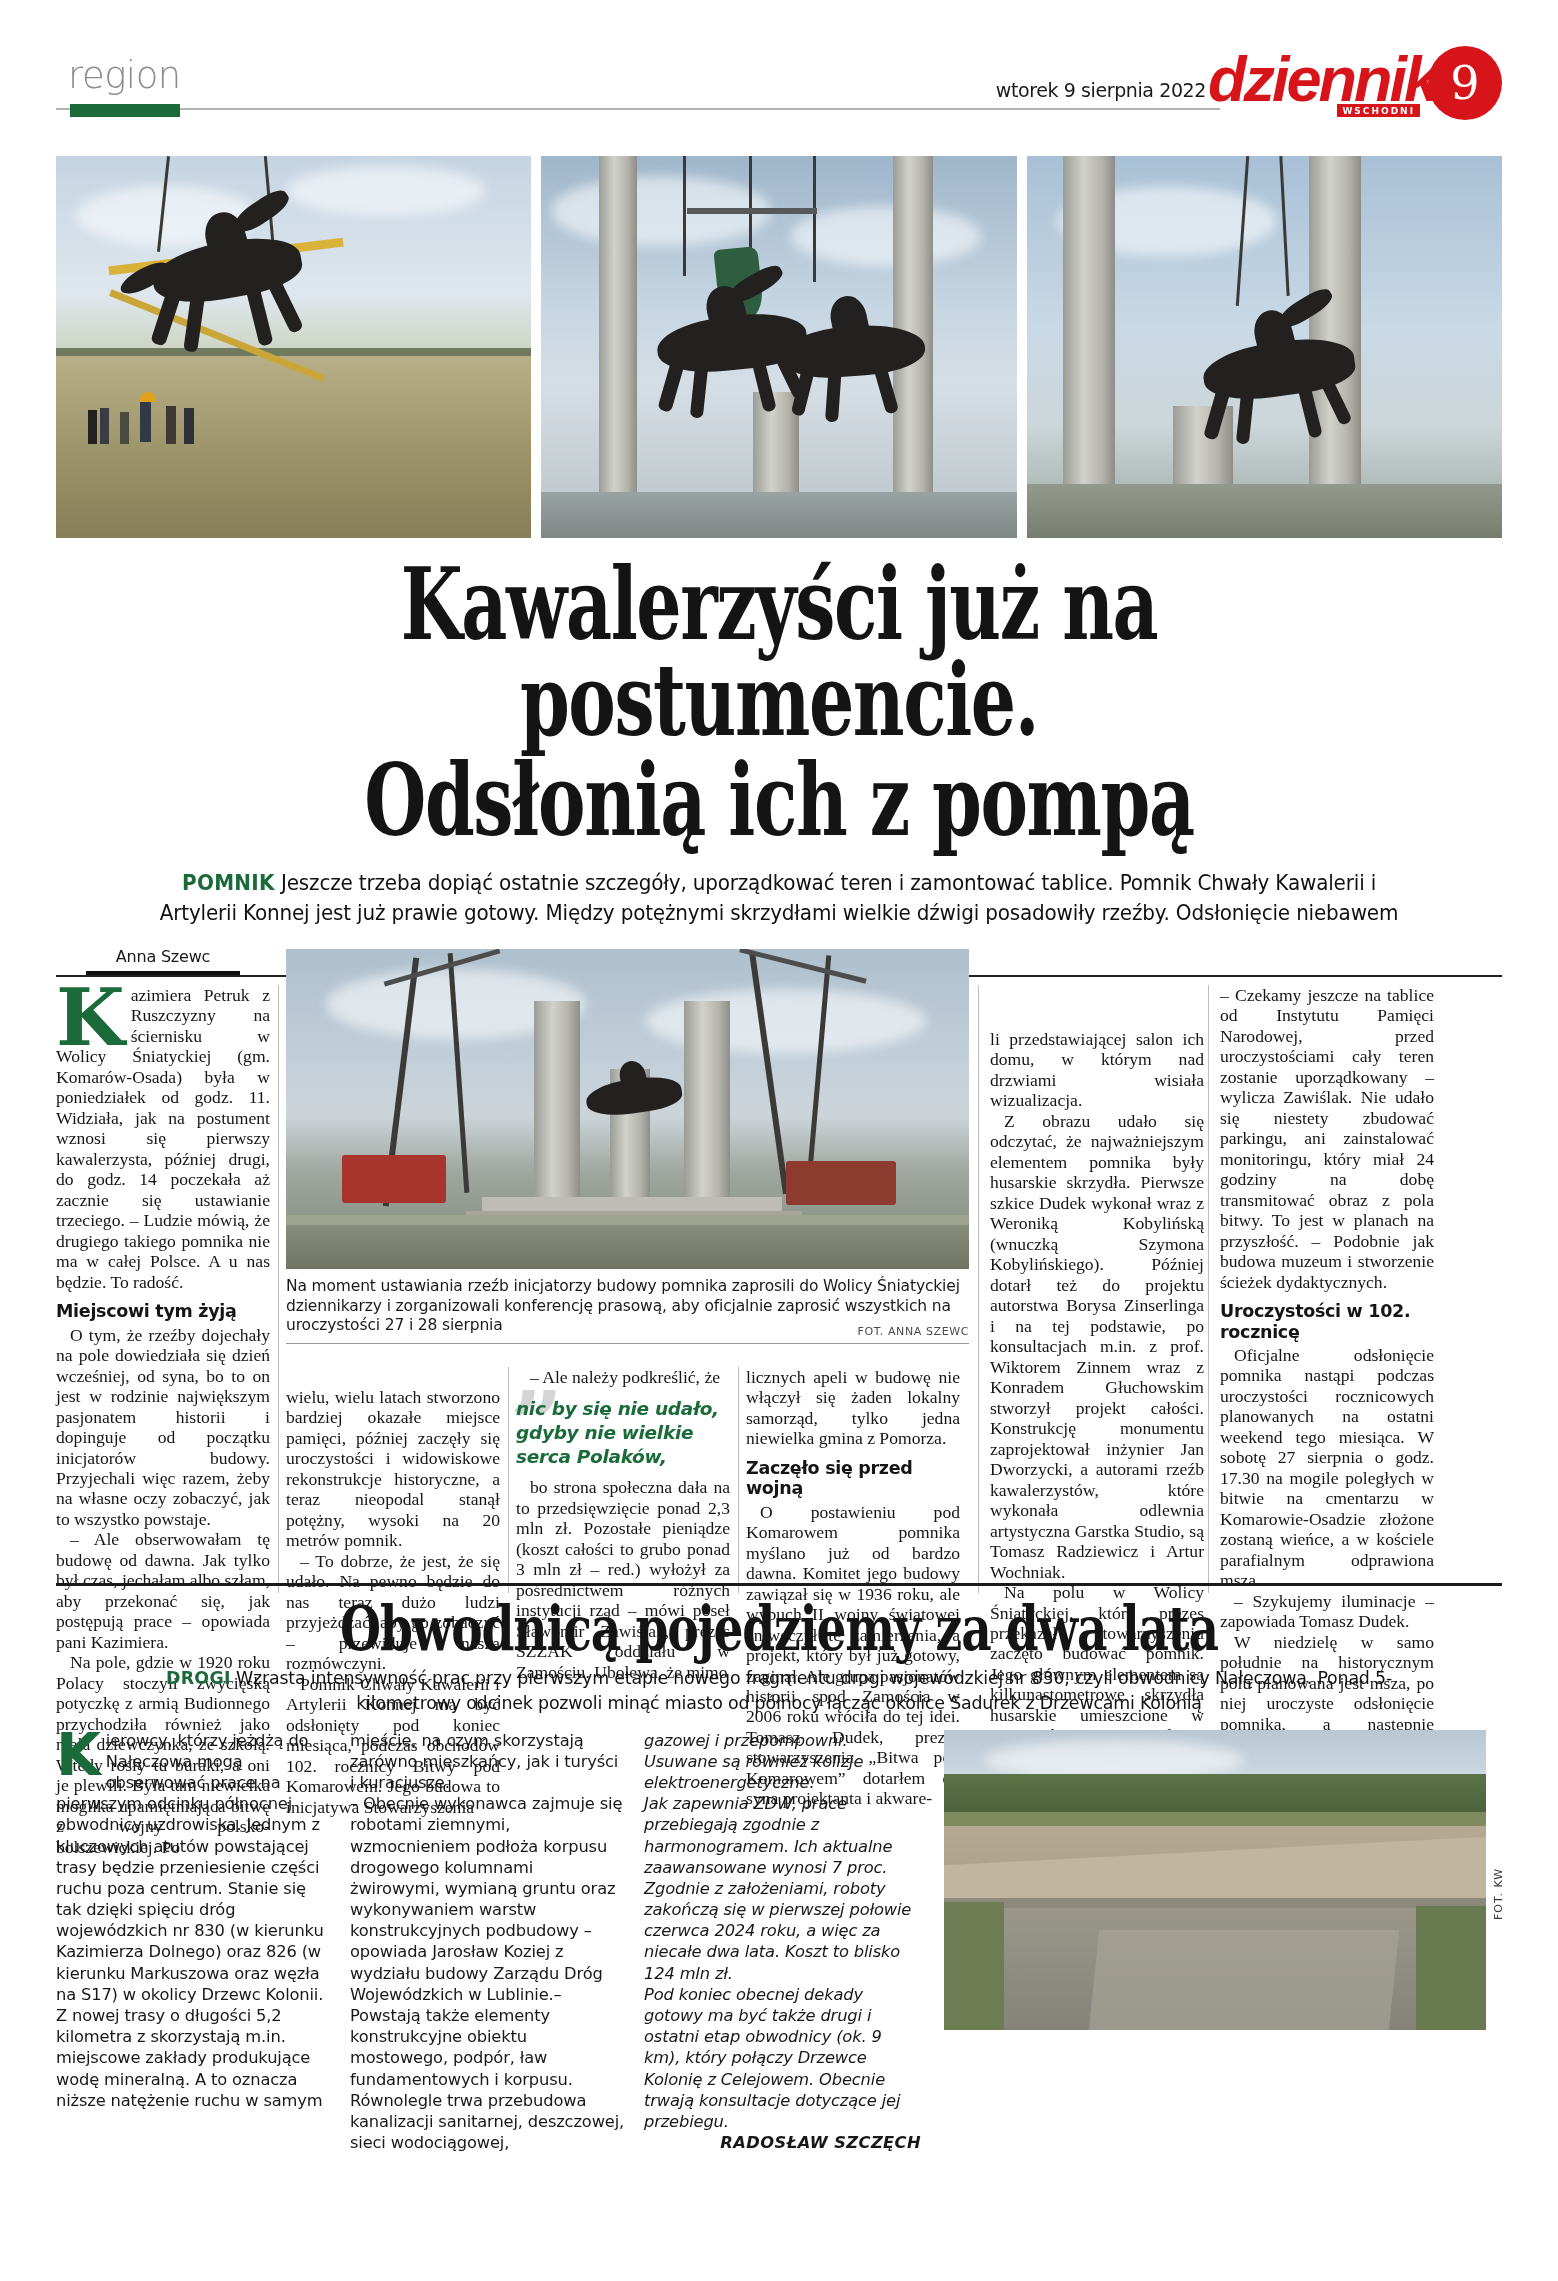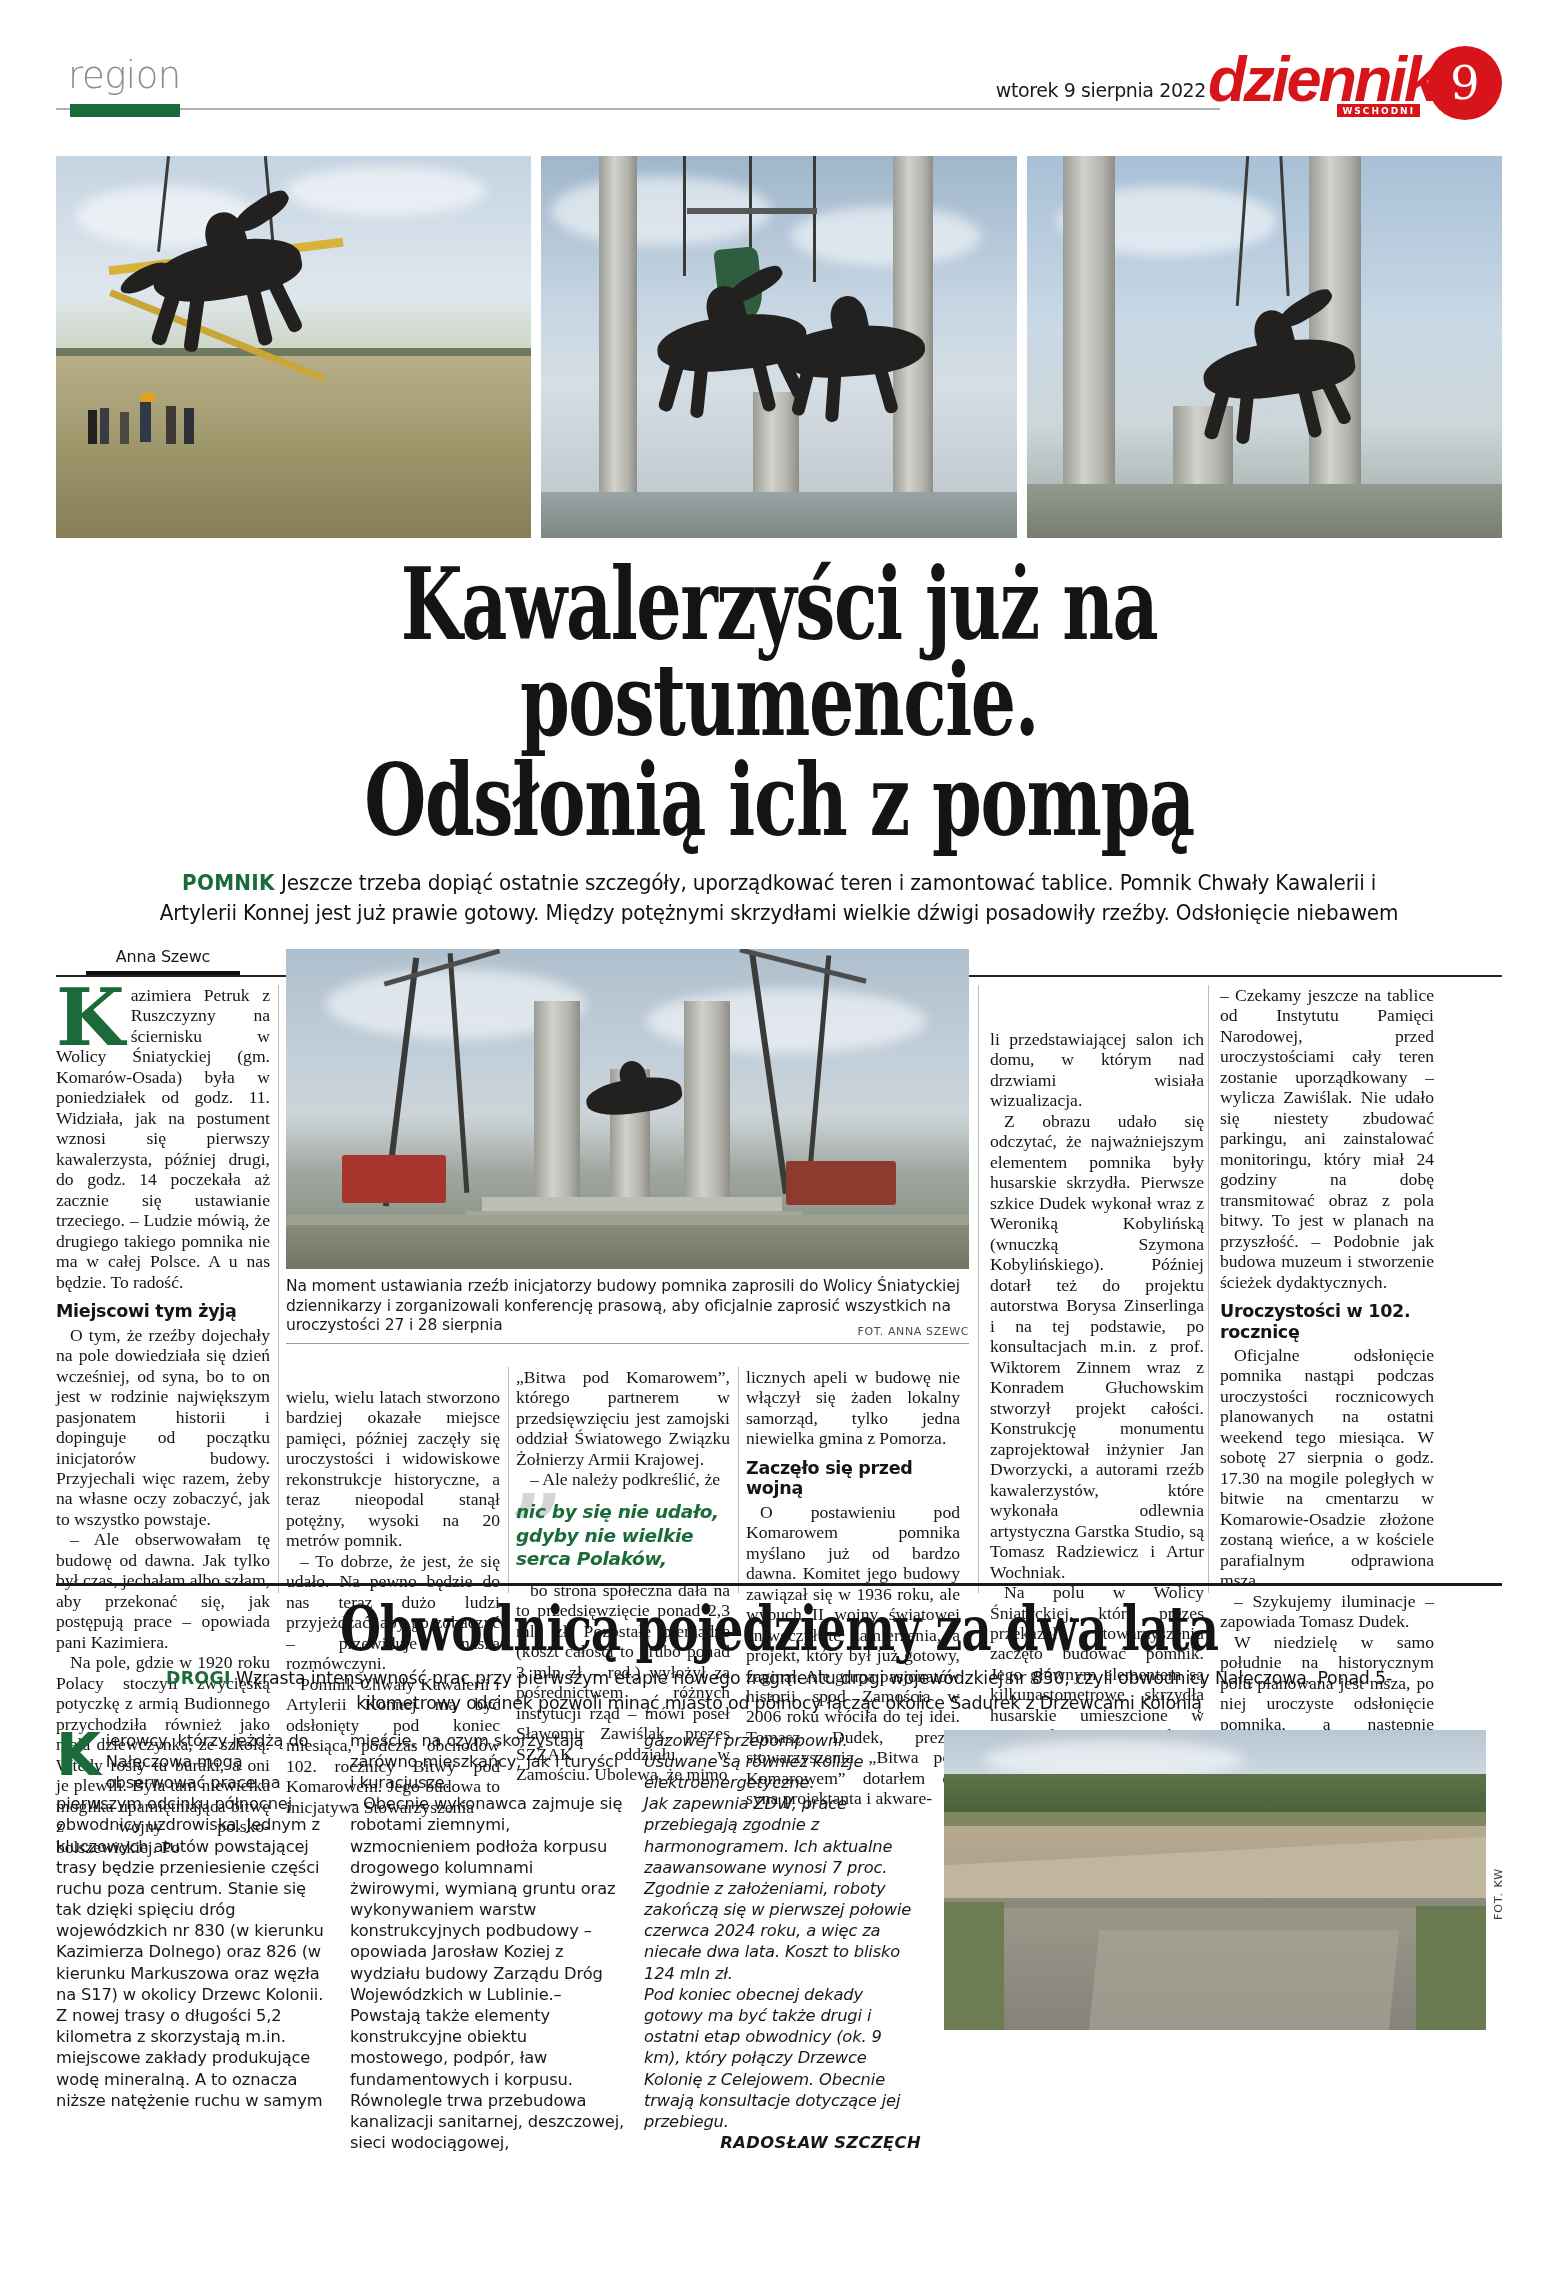--- a/index.html
+++ b/index.html
@@ -378,21 +378,20 @@
         <p>Na pole, gdzie w 1920 roku Polacy stoczyli zwycięską potyczkę z armią Budionnego przychodziła również jako mała dziewczynka, ze szkołą. Wtedy rosły tu buraki, a oni je plewili. Była tam niewielka mogiłka upamiętniająca bitwę z wojny polsko-bolszewickiej. Po</p>
       </div>
 
       <div class="col c2" style="top:402px;">
         <p class="noind">wielu, wielu latach stworzono bardziej okazałe miejsce pamięci, później zaczęły się uroczystości i widowiskowe rekonstrukcje historyczne, a teraz nieopodal stanął potężny, wysoki na 20 metrów pomnik.</p>
         <p>– To dobrze, że jest, że się udało. Na pewno będzie do nas teraz dużo ludzi przyjeżdżać, aby go zobaczyć – przewiduje nasza rozmówczyni.</p>
         <p>Pomnik Chwały Kawalerii i Artylerii Konnej ma być odsłonięty pod koniec miesiąca, podczas obchodów 102. rocznicy Bitwy pod Komarowem. Jego budowa to inicjatywa Stowarzyszenia</p>
       </div>
 
       <div class="col c3" style="top:382px;">
-        <p class="noind">„Bitwa pod Komarowem”, którego partnerem w przedsięwzięciu jest zamojski oddział Światowego Związku Żołnierzy Armii Krajowej.</p>
         <p>– Ale należy podkreślić, że</p>
         <div class="pullquote">
           <span class="pq-mark">”</span>
           <span class="t">nic by się nie udało, gdyby nie wielkie serca Polaków,</span>
         </div>
         <p>bo strona społeczna dała na to przedsięwzięcie ponad 2,3 mln zł. Pozostałe pieniądze (koszt całości to grubo ponad 3 mln zł – red.) wyłożył za pośrednictwem różnych instytucji rząd – mówi poseł Sławomir Zawiślak, prezes ŚZŻAK oddziału w Zamościu. Ubolewa, że mimo</p>
       </div>
 
       <div class="col c4" style="top:382px;">
         <p class="noind">licznych apeli w budowę nie włączył się żaden lokalny samorząd, tylko jedna niewielka gmina z Pomorza.</p>

